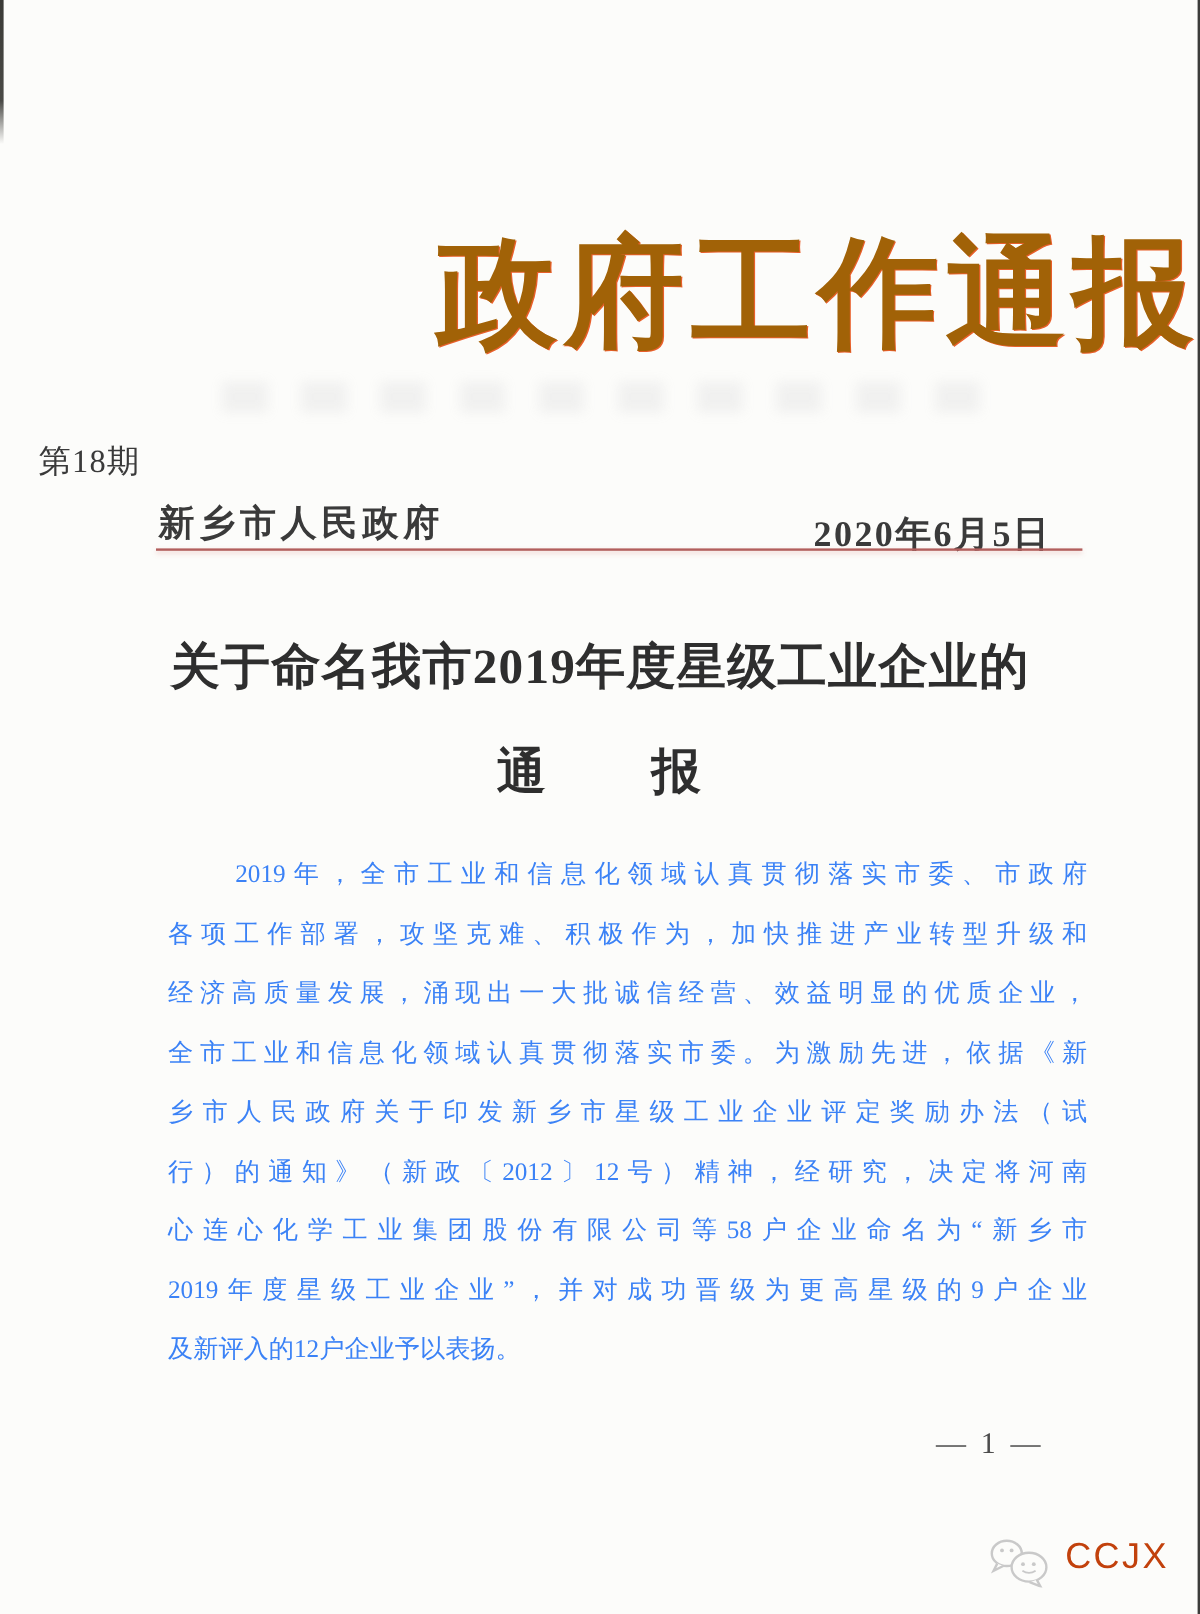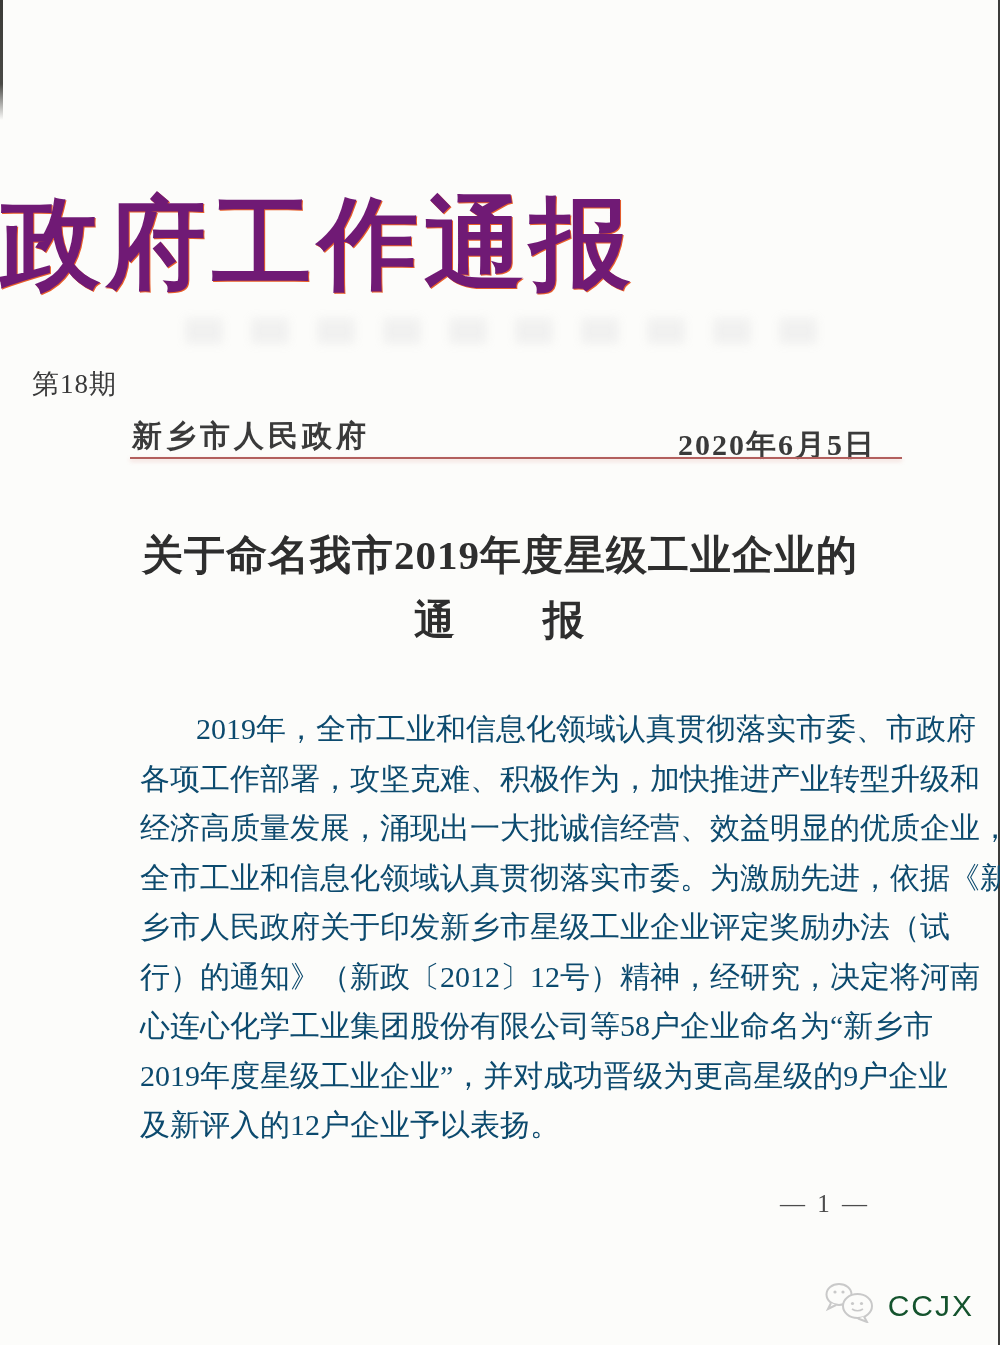--- a/index.html
+++ b/index.html
@@ -28,25 +28,25 @@
     position: absolute;
     right: 0; top: 0;
     width: 2px; height: 100%;
     background: #3c3c3a;
   }
   
   .masthead {
     position: absolute;
     top: 178px; left: 0;
     width: 100%;
-    text-align: left;
+    text-align: right;
     font-size: 100px;
     font-weight: bold;
     letter-spacing: 6px;
-    color: #701a75;
+    color: #a16207;
     text-shadow: 1px 1px 0 #e85f2a;
     white-space: nowrap;
   }
   
   .bleed {
     position: absolute;
     top: 318px; left: 185px;
     width: 645px; height: 26px;
     background: repeating-linear-gradient(90deg,
       rgba(185,185,190,0.30) 0 38px, rgba(185,185,190,0) 38px 66px);
@@ -97,52 +97,52 @@
     width: 100%;
     margin: 0;
     text-align: center;
     font-size: 41px;
     font-weight: bold;
     color: #2e2e2e;
     letter-spacing: 1px;
     font-family: Liberation Serif, serif;
   }
   .doc-title .t2 {
-    margin-top: 10px;
+    margin-top: 33px;
     letter-spacing: 2px;
   }
   .body-text {
     position: absolute;
     top: 704px; left: 140px;
     width: 766px;
-    font-size: 30px;
-    color: #0c4a6e;
+    font-size: 21px;
+    color: #3b82f6;
     line-height: 49.5px;
   }
   .line {
     text-align: justify;
     text-align-last: justify;
     white-space: nowrap;
   }
   .line.indent { padding-left: 56px; }
   .line.last { text-align-last: left; white-space: normal; }
   .page-num {
     position: absolute;
     top: 1190px; right: 130px;
     font-size: 25px;
     letter-spacing: 3px;
     color: #4c4c4c;
   }
   .watermark {
     position: absolute;
     right: 26px; bottom: 22px;
     display: flex;
-    align-items: flex-end;
+    align-items: flex-start;
     gap: 10px;
-    color: #14532d;
+    color: #c2410c;
     font-family: "Liberation Sans", "DejaVu Sans", sans-serif;
     font-size: 30px;
     letter-spacing: 2px;
   }
 </style>
 </head>
 <body>
 
 <div class="page">
 

